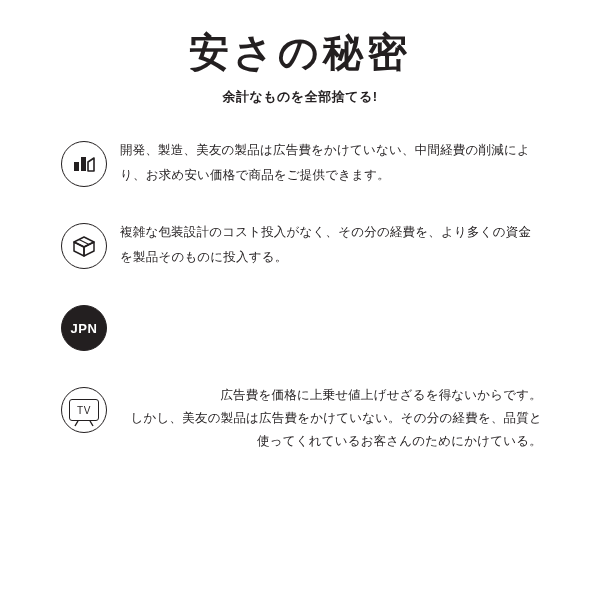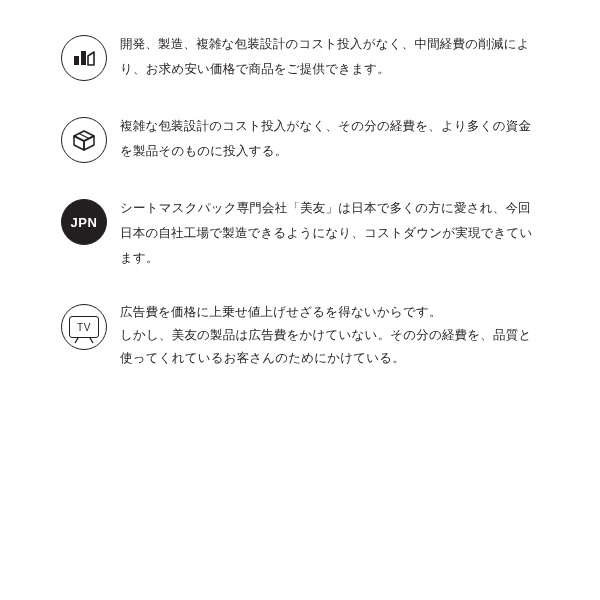--- a/index.html
+++ b/index.html
@@ -105,41 +105,46 @@
     flex: 1 1 auto;
     font-size: 12.5px;
     line-height: 2.0;
     color: #231f20;
     padding-left: 10px;
     padding-top: 2px;
     letter-spacing: 0.2px;
   }
   .text.tight {
     line-height: 1.85;
+    text-align: right;
   }
 </style>
 </head>
 <body>
 
 <div class="page">
 
+  <div class="header">
+    <h1 class="title">安さの秘密</h1>
+    <div class="subtitle">余計なものを全部捨てる!</div>
+  </div>
 
   <div class="items">
 
     <div class="item">
       <div class="icon-wrap">
         <div class="icon-circle">
           <svg width="24" height="22" viewBox="0 0 24 22" aria-hidden="true">
             <rect x="2" y="9" width="5" height="9" fill="#231f20"></rect>
             <rect x="9" y="4" width="5" height="14" fill="#231f20"></rect>
             <path d="M16 18 L16 9 L22 5 L22 18 Z" fill="none" stroke="#231f20" stroke-width="1.6" stroke-linejoin="round"></path>
           </svg>
         </div>
       </div>
-      <div class="text">開発、製造、複雑な包装設計のコスト投入がなく、中間経費の削減により、お求め安い価格で商品をご提供できます。</div>
+      <div class="text">開発、製造、美友の製品は広告費をかけていない、中間経費の削減により、お求め安い価格で商品をご提供できます。</div>
     </div>
 
     <div class="item">
       <div class="icon-wrap">
         <div class="icon-circle">
           <svg width="26" height="24" viewBox="0 0 26 24" aria-hidden="true">
             <path d="M3 8 L13 3 L23 8 L13 13 Z" fill="none" stroke="#231f20" stroke-width="1.5" stroke-linejoin="round"></path>
             <path d="M3 8 L3 17 L13 22 L13 13 Z" fill="none" stroke="#231f20" stroke-width="1.5" stroke-linejoin="round"></path>
             <path d="M23 8 L23 17 L13 22 L13 13 Z" fill="none" stroke="#231f20" stroke-width="1.5" stroke-linejoin="round"></path>
             <path d="M8 5.5 L18 10.5" fill="none" stroke="#231f20" stroke-width="1.2"></path>
@@ -148,21 +153,20 @@
       </div>
       <div class="text">複雑な包装設計のコスト投入がなく、その分の経費を、より多くの資金を製品そのものに投入する。</div>
     </div>
 
     <div class="item">
       <div class="icon-wrap">
         <div class="icon-circle filled">
           <span class="icon-text">JPN</span>
         </div>
       </div>
-      <div class="text">シートマスクパック専門会社「美友」は日本で多くの方に愛され、今回日本の自社工場で製造できるようになり、コストダウンが実現できています。</div>
     </div>
 
     <div class="item">
       <div class="icon-wrap">
         <div class="icon-circle">
           <div class="icon-tv-box">
             <span class="icon-tv-label">TV</span>
             <svg class="icon-tv-legs" viewBox="0 0 20 6" aria-hidden="true">
               <path d="M4 0 L1 5 M16 0 L19 5" stroke="#231f20" stroke-width="1.4" fill="none"></path>
             </svg>

